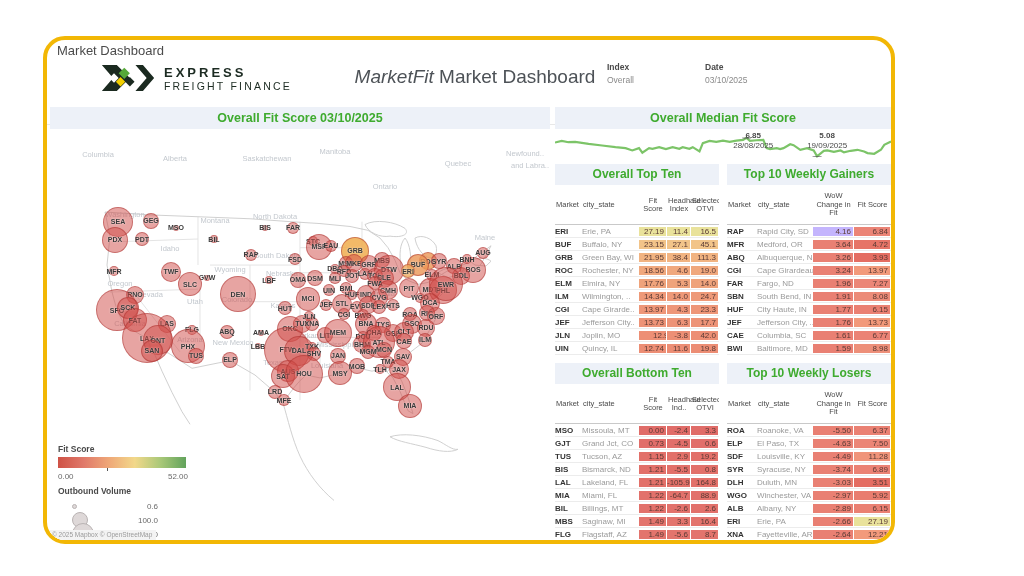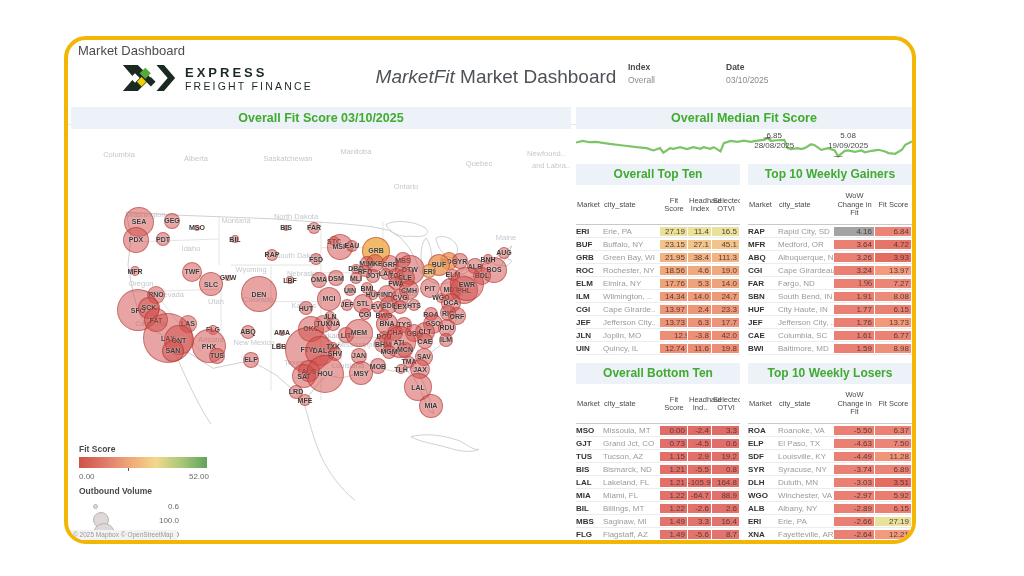--- a/index.html
+++ b/index.html
@@ -1,17 +1,17 @@
 <!DOCTYPE html>
 <html><head>
 <meta charset="utf-8">
 <style>
   html,body{margin:0;padding:0;background:#fff;font-family:"Liberation Sans",sans-serif;}
   .stage{position:relative;width:1024px;height:576px;background:#fff;overflow:hidden;}
-  .frame{position:absolute;left:64px;top:36px;width:844px;height:500px;border:4px solid #f2b705;border-radius:22px;background:#fff;overflow:hidden;}
+  .frame{position:absolute;left:43px;top:36px;width:844px;height:500px;border:4px solid #f2b705;border-radius:22px;background:#fff;overflow:hidden;}
   .tab-title{position:absolute;left:10px;top:3px;font-size:13px;color:#4b4b4b;}
   
   .hdr{position:absolute;left:0;top:18px;width:100%;height:48px;}
   .hdr-divider{position:absolute;left:0;top:66px;width:100%;height:1px;background:#e8e8e8;}
   .logo{position:absolute;left:53px;top:2px;display:flex;align-items:center;gap:8px;}
   .logo-text .l1{font-size:13px;font-weight:bold;letter-spacing:3px;color:#1c2b22;}
   .logo-text .l2{font-size:10.5px;letter-spacing:2.2px;color:#1c2b22;}
   .dash-title{position:absolute;left:288px;top:8px;width:280px;text-align:center;font-size:19px;color:#4d5257;}
   .dash-title i{font-style:italic;}
   .meta{position:absolute;top:4px;font-size:8.5px;color:#555;}
@@ -36,21 +36,21 @@
   .vol-legend{left:2px;top:352px;width:100px;}
   .vol-row{display:flex;align-items:center;height:14px;}
   .vol-circ{background:#ded8d8;border:1px solid #b9b3b3;border-radius:50%;margin:0 auto 0 14px;}
   .vol-lab{width:40px;text-align:right;color:#6a6a6a;}
   .attribution{position:absolute;left:0;bottom:0;background:#f3f3f3;color:#9a9a9a;font-size:6.5px;padding:1px 4px 2px 2px;}
   
   .right-panel{position:absolute;left:508px;top:0;width:336px;height:357px;}
   .chart-area{position:absolute;left:0;top:23px;width:336px;height:33px;}
   .chart-area svg{position:absolute;left:0;top:0;}
   .ann{position:absolute;text-align:center;transform:translateX(-50%);font-size:8px;color:#4a4a4a;line-height:10px;}
-  .ann .val{font-weight:normal;}
+  .ann .val{font-weight:bold;}
   .tables-grid{position:absolute;left:0;top:57px;width:336px;display:grid;grid-template-columns:164px 164px;column-gap:8px;row-gap:3px;}
   .tbl{overflow:hidden;}
   .tbl-title{height:21px;line-height:21px;text-align:center;background:#edf1f8;color:#3fab2f;font-weight:bold;font-size:12px;margin-bottom:1px;}
   .thead{display:grid;align-items:center;border-bottom:1px solid #c9c9c9;height:38px;}
   .th{font-size:7.5px;color:#4a4a4a;text-align:center;line-height:8.5px;padding:0 1px;}
   .th.left{text-align:left;}
   .tr{display:grid;align-items:center;height:12px;border-bottom:1px solid #ececec;}
   .td{font-size:8px;white-space:nowrap;overflow:hidden;}
   .td.mkt{font-weight:bold;color:#333;}
   .td.city{color:#9a9a9a;}
@@ -626,21 +626,21 @@
                 <div class="td mkt">ILM</div>
                 <div class="td city">Wilmington, ..</div>
                 <div class="td num" style="background: rgb(238, 153, 120);">14.34</div>
                 <div class="td num" style="background: rgb(238, 153, 120);">14.0</div>
                 <div class="td num" style="background: rgb(238, 153, 120);">24.7</div>
               </div>
               <div class="tr cols5">
                 <div class="td mkt">CGI</div>
                 <div class="td city">Cape Girarde..</div>
                 <div class="td num" style="background: rgb(238, 150, 120);">13.97</div>
-                <div class="td num" style="background: rgb(238, 150, 120);">2.4</div>
+                <div class="td num" style="background: rgb(238, 150, 120);">4.3</div>
                 <div class="td num" style="background: rgb(238, 150, 120);">23.3</div>
               </div>
               <div class="tr cols5">
                 <div class="td mkt">JEF</div>
                 <div class="td city">Jefferson City..</div>
                 <div class="td num" style="background: rgb(237, 147, 119);">13.73</div>
                 <div class="td num" style="background: rgb(237, 147, 119);">6.3</div>
                 <div class="td num" style="background: rgb(237, 147, 119);">17.7</div>
               </div>
               <div class="tr cols5">
@@ -669,21 +669,21 @@
               <div class="tbl-title">Top 10 Weekly Gainers</div>
               <div class="thead cols4">
                 <div class="th left">Market</div>
                 <div class="th left">city_state</div>
                 <div class="th">WoW Change in Fit</div>
                 <div class="th">Fit Score</div>
               </div>
               <div class="tr cols4">
                 <div class="td mkt">RAP</div>
                 <div class="td city">Rapid City, SD</div>
-                <div class="td num" style="background: #a3a3a3;">4.16</div>
+                <div class="td num" style="background: #c4b5fd;">4.16</div>
                 <div class="td num" style="background: rgb(235, 132, 118);">6.84</div>
               </div>
               <div class="tr cols4">
                 <div class="td mkt">MFR</div>
                 <div class="td city">Medford, OR</div>
                 <div class="td num" style="background: rgb(233, 128, 115);">3.64</div>
                 <div class="td num" style="background: rgb(230, 116, 103);">4.72</div>
               </div>
               <div class="tr cols4">
                 <div class="td mkt">ABQ</div>
@@ -693,21 +693,21 @@
               </div>
               <div class="tr cols4">
                 <div class="td mkt">CGI</div>
                 <div class="td city">Cape Girardeau..</div>
                 <div class="td num" style="background: rgb(233, 128, 115);">3.24</div>
                 <div class="td num" style="background: rgb(242, 154, 123);">13.97</div>
               </div>
               <div class="tr cols4">
                 <div class="td mkt">FAR</div>
                 <div class="td city">Fargo, ND</div>
-                <div class="td num" style="background: rgb(233, 128, 115); font-family: Liberation Serif, serif;">1.96</div>
+                <div class="td num" style="background: rgb(233, 128, 115);">1.96</div>
                 <div class="td num" style="background: rgb(235, 134, 119);">7.27</div>
               </div>
               <div class="tr cols4">
                 <div class="td mkt">SBN</div>
                 <div class="td city">South Bend, IN</div>
                 <div class="td num" style="background: rgb(233, 128, 115);">1.91</div>
                 <div class="td num" style="background: rgb(236, 139, 120);">8.08</div>
               </div>
               <div class="tr cols4">
                 <div class="td mkt">HUF</div>

